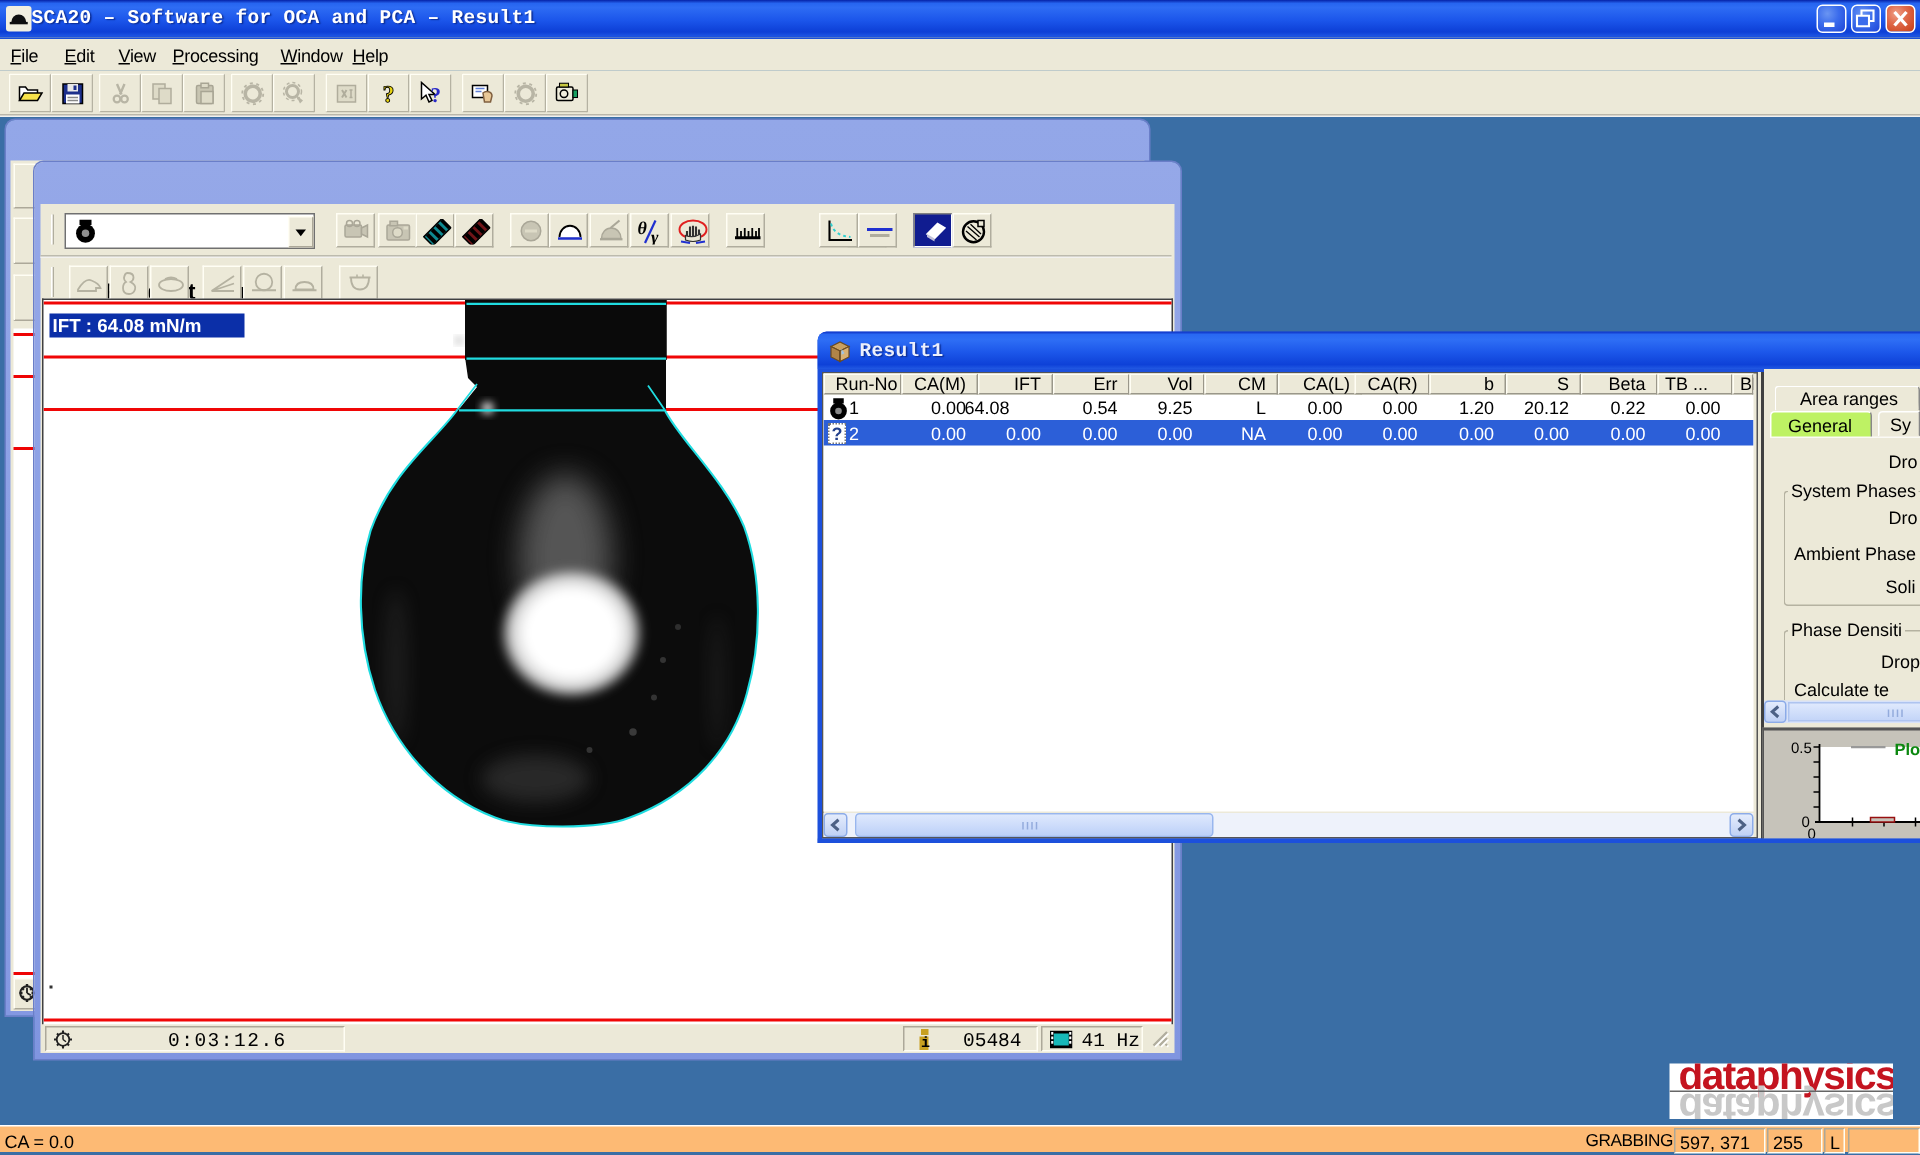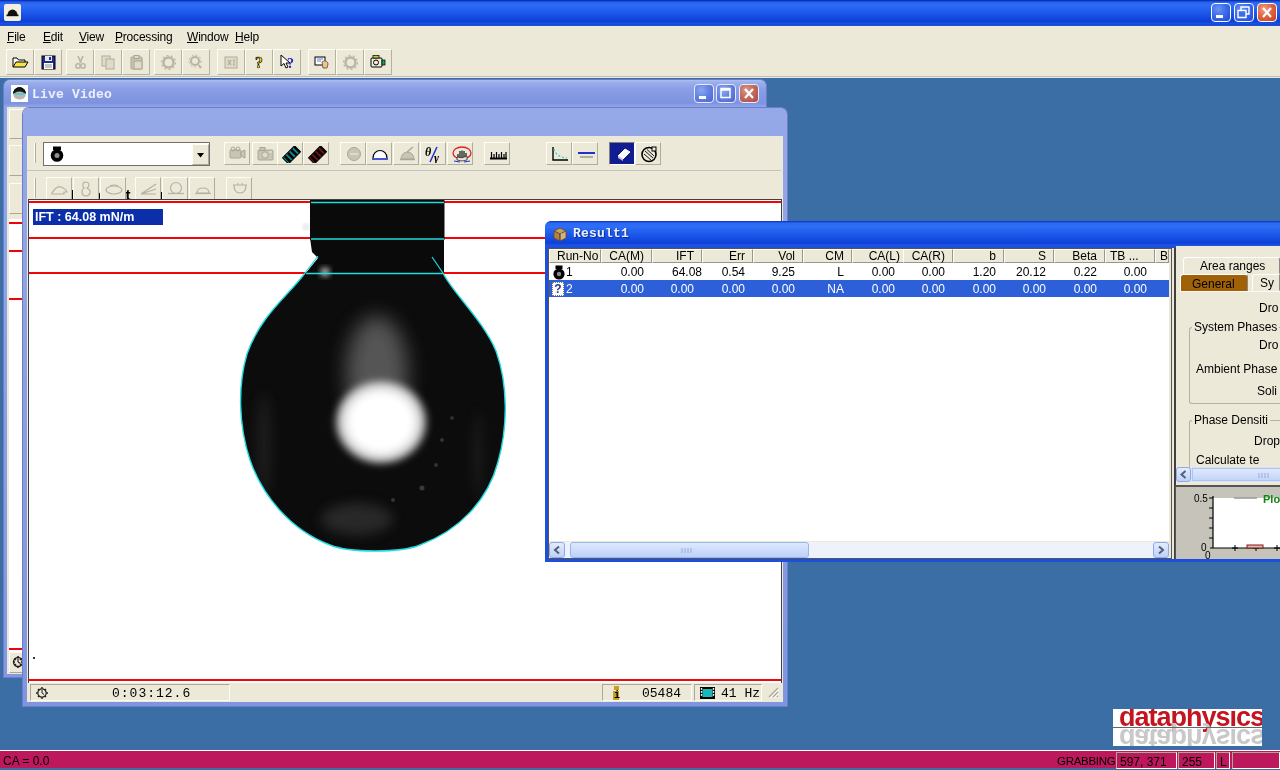--- a/index.html
+++ b/index.html
@@ -56,20 +56,21 @@
 </head>
 <body>
 
 <div id="titlebar" class="abs">
   <div class="abs" style="left:4px; top:4px; width:17px; height:17px; background:#f2efe0; border-radius:2px;">
     <svg width="17" height="17">
         <path d="M3.5 11 A5 5.4 0 0 1 13.5 11 Z" fill="#101010"></path>
         <rect x="2.5" y="10.6" width="12" height="1.6" fill="#101010"></rect>
       </svg>
   </div>
+  <div class="ttext abs" style="left:21px; top:4px;">SCA20 – Software for OCA and PCA – Result1</div>
   <div class="capbtn blue abs" style="left:1211px; top:3px;">
     <svg width="18" height="17">
         <rect x="4" y="11" width="7" height="3" fill="#fff"></rect>
       </svg>
     </div>
   <div class="capbtn blue abs" style="left:1234px; top:3px;">
     <svg width="18" height="17">
         <path d="M6 3h8v7h-8z" fill="none" stroke="#fff" stroke-width="1.4"></path>
         <path d="M3 6.5h8v7h-8z" fill="#3b6cec" stroke="#fff" stroke-width="1.4"></path>
       </svg>
@@ -179,47 +180,20 @@
         <rect x="1" y="4" width="11" height="9" rx="1" fill="#f0eddc" stroke="#000"></rect>
         <circle cx="6" cy="8.5" r="2.5" fill="none" stroke="#000"></circle>
         <rect x="12" y="6" width="3" height="5" fill="#18a060" stroke="#000" stroke-width="0.7"></rect>
         <rect x="3" y="1.5" width="6" height="2.5" fill="#c8c840" stroke="#000" stroke-width="0.7"></rect>
       </svg>
     </div>
   <div class="edge"></div>
 </div>
 
 <div class="abs" id="livevideo" style="left:4px; top:80px; width:762px; height:597px; border-radius:6px 6px 0 0; background:linear-gradient(180deg,#93a7e8,#8498e2); box-shadow:0 0 0 1px #6a7ec8;">
-  <div class="abs cap-inactive" style="left:0;top:0;width:762px;height:27px;border-radius:6px 6px 0 0;">
-    <div class="abs" style="left:7px; top:5px; width:17px; height:17px; background:#fff;">
-      <svg width="17" height="17">
-          <path d="M2.5 8.5 A6 6 0 0 1 14.5 8.5 Z" fill="#151515"></path>
-          <ellipse cx="8.5" cy="10.5" rx="6" ry="4" fill="#b8b8b8"></ellipse>
-          <path d="M2.5 9 H14.5" stroke="#50c8c8" stroke-width="1.6"></path>
-          <path d="M2.5 8.5 A6 6 0 0 1 14.5 8.5" fill="none" stroke="#000"></path>
-        </svg>
-    </div>
-    <div class="wtitle abs" style="left:28px; top:7px;">Live Video</div>
-    <div class="capbtn iblue abs" style="left:690px; top:4px;">
-        <svg width="18" height="17">
-          <rect x="4" y="11" width="7" height="3" fill="#fff"></rect>
-        </svg>
-      </div>
-    <div class="capbtn iblue abs" style="left:712px; top:4px;">
-        <svg width="18" height="17">
-          <rect x="4" y="3.5" width="9" height="9" fill="none" stroke="#fff" stroke-width="1.5"></rect>
-          <path d="M4 4.5h9" stroke="#fff" stroke-width="2.5"></path>
-        </svg>
-      </div>
-    <div class="capbtn ired abs" style="left:735px; top:4px;">
-        <svg width="18" height="17">
-          <path d="M5 4 L13 13 M13 4 L5 13" stroke="#fff" stroke-width="2.2"></path>
-        </svg>
-      </div>
-  </div>
   <div class="abs" style="left:3px; top:27px; width:756px; height:567px; background:#ece9d8;">
 
     <div class="abs bev" style="left:2px; top:2px;  width:17px; height:30px;"></div>
     <div class="abs bev" style="left:2px; top:38px; width:17px; height:31px;"></div>
     <div class="abs bev" style="left:2px; top:76px; width:17px; height:31px;"></div>
     <div class="abs bev" style="left:2px; top:545px; width:18px; height:21px;">
       <svg width="16" height="17">
           <circle cx="8" cy="9" r="4.5" fill="none" stroke="#202020" stroke-width="1.3"></circle>
           <path d="M8 9 L8 5.5 M8 9 L10.5 10.5" stroke="#202020" stroke-width="1.2"></path>
           <path d="M8 3v2M8 13v2M3 9h2M11 9h2M4.5 5.5l1.4 1.4M10.1 11.1l1.4 1.4M11.5 5.5l-1.4 1.4M5.9 11.1l-1.4 1.4" stroke="#202020" stroke-width="1.6"></path>
@@ -550,21 +524,21 @@
       <div class="hc" style="left:556px; width:50px; text-align:left; padding-left:4px;">TB ...</div>
       <div class="hc" style="left:606px; width:14px; text-align:left; padding-left:4px;">BI</div>
 
       <svg class="abs" style="left:3px; top:16px;" width="14" height="15">
           <rect x="3.5" y="0.5" width="7" height="3.5" fill="#000"></rect>
           <circle cx="7" cy="9" r="5.6" fill="#000"></circle>
           <circle cx="7" cy="9" r="2.2" fill="#888"></circle>
         </svg>
       <span class="abs" style="left:17px; top:16px;">1</span>
       <div class="c1" style="left:52px; width:51px;">0.00</div>
-      <div class="c1" style="left:111px; width:50px;">64.08</div>
+      <div class="c1" style="left:88px; width:50px;text-align:center;">64.08</div>
       <div class="c1" style="left:153px; width:51px;">0.54</div>
       <div class="c1" style="left:204px; width:50px;">9.25</div>
       <div class="c1" style="left:254px; width:49px;">L</div>
       <div class="c1" style="left:303px; width:51px;">0.00</div>
       <div class="c1" style="left:354px; width:50px;">0.00</div>
       <div class="c1" style="left:404px; width:51px;">1.20</div>
       <div class="c1" style="left:455px; width:50px;">20.12</div>
       <div class="c1" style="left:505px; width:51px;">0.22</div>
       <div class="c1" style="left:556px; width:50px;">0.00</div>
 
@@ -607,21 +581,21 @@
   <div class="abs" style="left:629px; top:27px; width:2px; height:311px; background:#404040;"></div>
 
   <div class="abs" id="rpanel" style="left:631px; top:25px; width:104px; height:313px; background:#ece9d8; font-family:'Liberation Sans',sans-serif; font-size:12px;padding-left:36px;">
 
     <div class="abs" style="left:7px; top:11px; width:97px; height:17px; background:#ece9d8; border:1px solid; border-color:#fff #888 transparent #fff; border-radius:3px 3px 0 0;">
       <span class="abs" style="left:16px; top:1px;">Area ranges</span>
     </div>
     <div class="abs" style="left:76px; top:28px; width:28px; height:17px; background:#ece9d8; border:1px solid; border-color:#fff #888 transparent #fff; border-radius:3px 0 0 0;">
       <span class="abs" style="left:7px; top:1px;">Sy</span>
     </div>
-    <div class="abs" style="left:4px; top:28px; width:68px; height:18px; background:#a16207; border:1px solid; border-color:#fff #888 transparent #fff; border-radius:3px 3px 0 0;">
+    <div class="abs" style="left:4px; top:28px; width:68px; height:18px; background:#bef264; border:1px solid; border-color:#fff #888 transparent #fff; border-radius:3px 3px 0 0;">
       <span class="abs" style="left:11px; top:2px;">General</span>
     </div>
     <div class="abs" style="left:4px; top:45px; width:100px; height:1px; background:#fbfaf5;"></div>
     <div class="abs" style="left:83px; top:55px; width:21px; height:14px;">Dro</div>
 
     <div class="abs" style="left:13px; top:81px; width:91px; height:77px; border:1px solid #b5b2a1; border-right:none; border-radius:3px 0 0 3px;"></div>
     <span class="abs" style="left:16px; top:74px; background:#ece9d8; padding:0 2px; white-space:nowrap;">System Phases</span>
     <div class="abs" style="left:83px; top:92px; width:21px; height:14px;">Dro</div>
     <span class="abs" style="left:20px; top:116px; white-space:nowrap;">Ambient Phase</span>
     <div class="abs" style="left:81px; top:138px; width:23px; height:14px;">Soli</div>
@@ -662,20 +636,20 @@
 
   <div class="abs" style="left:0; top:338px; width:735px; height:3px; background:#1c50dc;"></div>
 </div>
 
 <div class="abs" id="logo" style="left:1113px; top:709px; width:149px; height:37px; background:#fff; overflow:hidden;">
   <div class="abs" style="left:6px; top:-7px; font-family:'Liberation Sans',sans-serif; font-weight:bold; font-size:27px; letter-spacing:-1px; color:#c41420;">dataphysics</div>
   <div class="abs" style="left:6px; top:44px; font-family:'Liberation Sans',sans-serif; font-weight:bold; font-size:27px; letter-spacing:-1px; color:#c8c8c8; transform:scaleY(-1); transform-origin:0 0;">dataphysics</div>
   <div class="abs" style="left:0px; top:18px; width:149px; height:1px; background:#666;"></div>
 </div>
 
-<div class="abs" id="statusbar" style="left:0; top:750px; width:1280px; height:18px; background:#be185d; border-top:1px solid #fff; font-size:13px;">
+<div class="abs" id="statusbar" style="left:0; top:750px; width:1280px; height:18px; background:#fdba74; border-top:1px solid #fff; font-size:13px;">
   <span class="abs txt12" style="left:3px; top:3px;">CA = 0.0</span>
   <span class="abs txt12" style="left:1057px; top:4px; letter-spacing:-0.3px; font-size:11.5px;">GRABBING</span>
   <span class="sunk abs txt12" style="left:1116px; top:1px; width:61px; height:17px; padding:2px 0 0 3px;">597, 371</span>
   <span class="sunk abs txt12" style="left:1178px; top:1px; width:37px; height:17px; padding:2px 0 0 3px;">255</span>
   <span class="sunk abs txt12" style="left:1216px; top:1px; width:14px; height:17px; padding:2px 0 0 3px;">L</span>
   <span class="sunk abs" style="left:1232px; top:1px; width:48px; height:17px;"></span>
 </div>
 
 </body></html>

